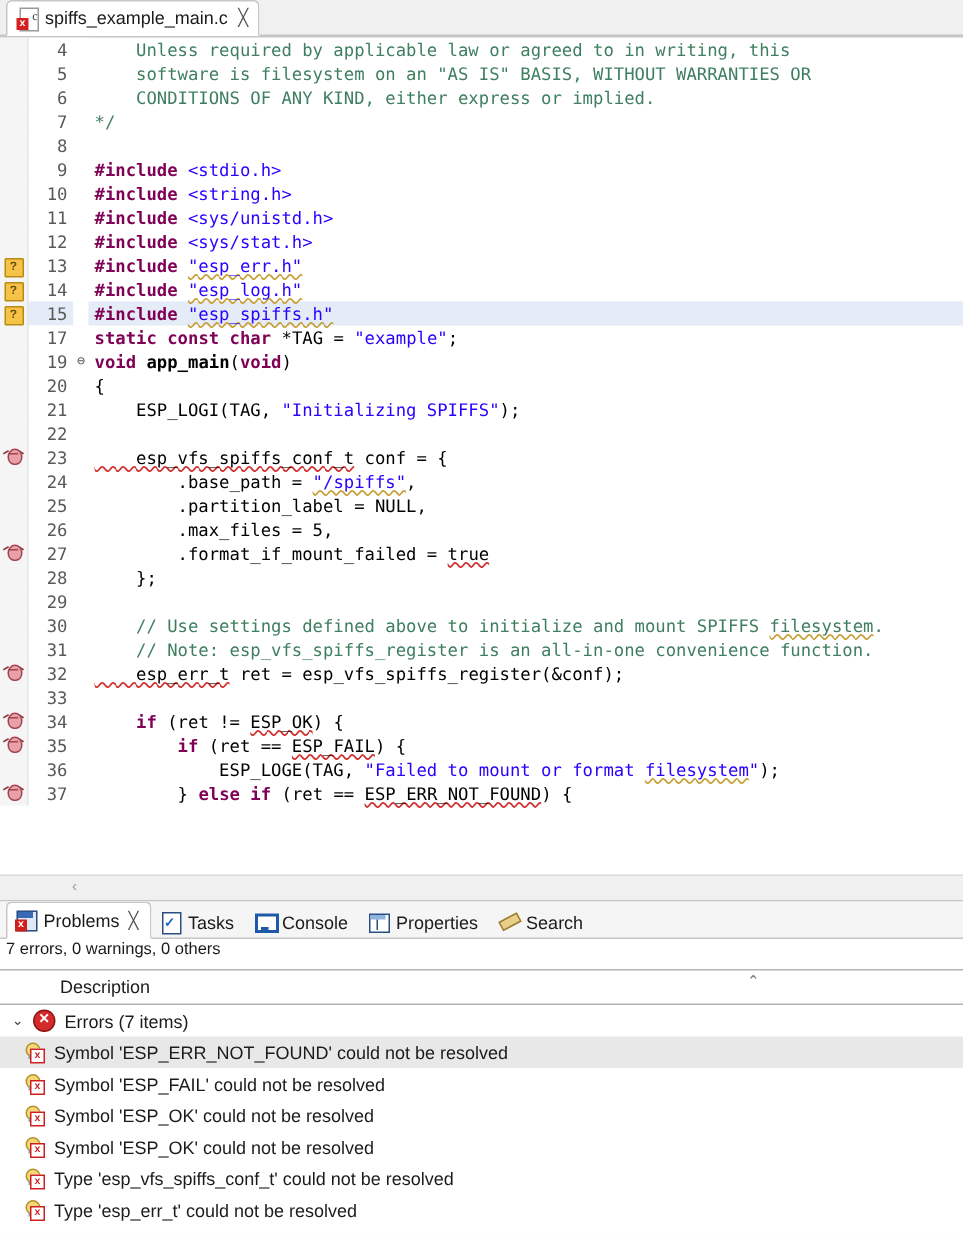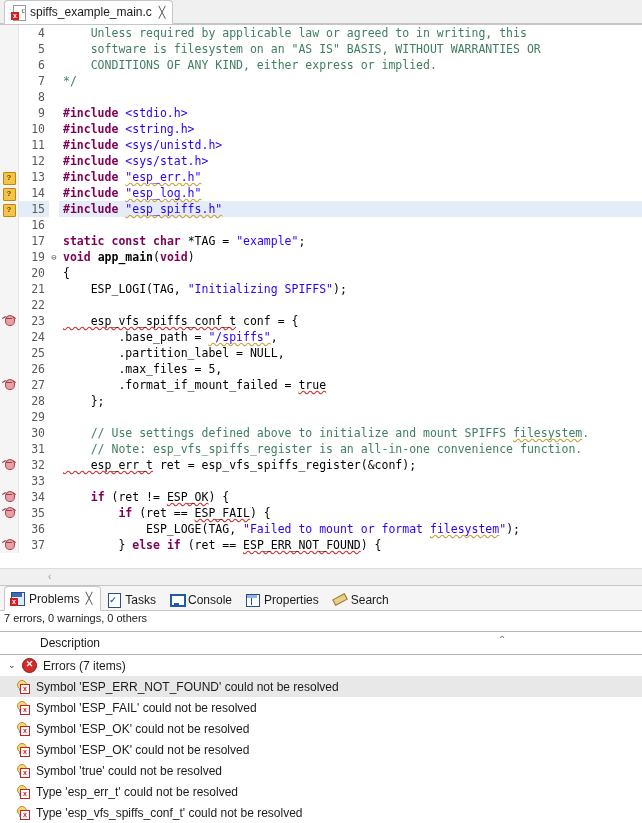--- a/index.html
+++ b/index.html
@@ -488,26 +488,20 @@
                 <td class="code-cell"><span class="pp">#include </span><span class="st sp">"esp_log.h"</span></td>
               </tr>
               <tr class="hl">
                 <td class="marker-cell"><span class="m-quest">?</span></td>
                 <td class="num-cell">15</td>
                 <td class="fold-cell"></td>
                 <td class="code-cell"><span class="pp">#include </span><span class="st sp">"esp_spiffs.h"</span></td>
               </tr>
               <tr>
                 <td class="marker-cell"></td>
-                <td class="num-cell">16</td>
-                <td class="fold-cell"></td>
-                <td class="code-cell"></td>
-              </tr>
-              <tr>
-                <td class="marker-cell"></td>
                 <td class="num-cell">17</td>
                 <td class="fold-cell"></td>
                 <td class="code-cell"><span class="kw">static</span><span class="pl"> </span><span class="kw">const</span><span class="pl"> </span><span class="kw">char</span><span class="pl"> *TAG = </span><span class="st">"example"</span><span class="pl">;</span></td>
               </tr>
               <tr>
                 <td class="marker-cell"></td>
                 <td class="num-cell">19</td>
                 <td class="fold-cell">⊖</td>
                 <td class="code-cell"><span class="kw">void</span><span class="pl"> </span><span class="fn" style="font-weight: bold;">app_main</span><span class="pl">(</span><span class="kw">void</span><span class="pl">)</span></td>
               </tr>
@@ -715,34 +709,26 @@
             <span class="xb">x</span>
           </span>
           <span>Symbol 'ESP_OK' could not be resolved</span>
         </div>
         <div class="trow child-indent">
           <span class="bulb">
             <span class="glass"></span>
             <span class="base2"></span>
             <span class="xb">x</span>
           </span>
-          <span>Symbol 'true' could not be resolved</span>
+          <span>Type 'esp_vfs_spiffs_conf_t' could not be resolved</span>
         </div>
         <div class="trow child-indent">
           <span class="bulb">
             <span class="glass"></span>
             <span class="base2"></span>
             <span class="xb">x</span>
           </span>
           <span>Type 'esp_err_t' could not be resolved</span>
         </div>
-        <div class="trow child-indent">
-          <span class="bulb">
-            <span class="glass"></span>
-            <span class="base2"></span>
-            <span class="xb">x</span>
-          </span>
-          <span>Type 'esp_vfs_spiffs_conf_t' could not be resolved</span>
-        </div>
       </div>
   </div>
 
 </div>
 
 </body></html>

